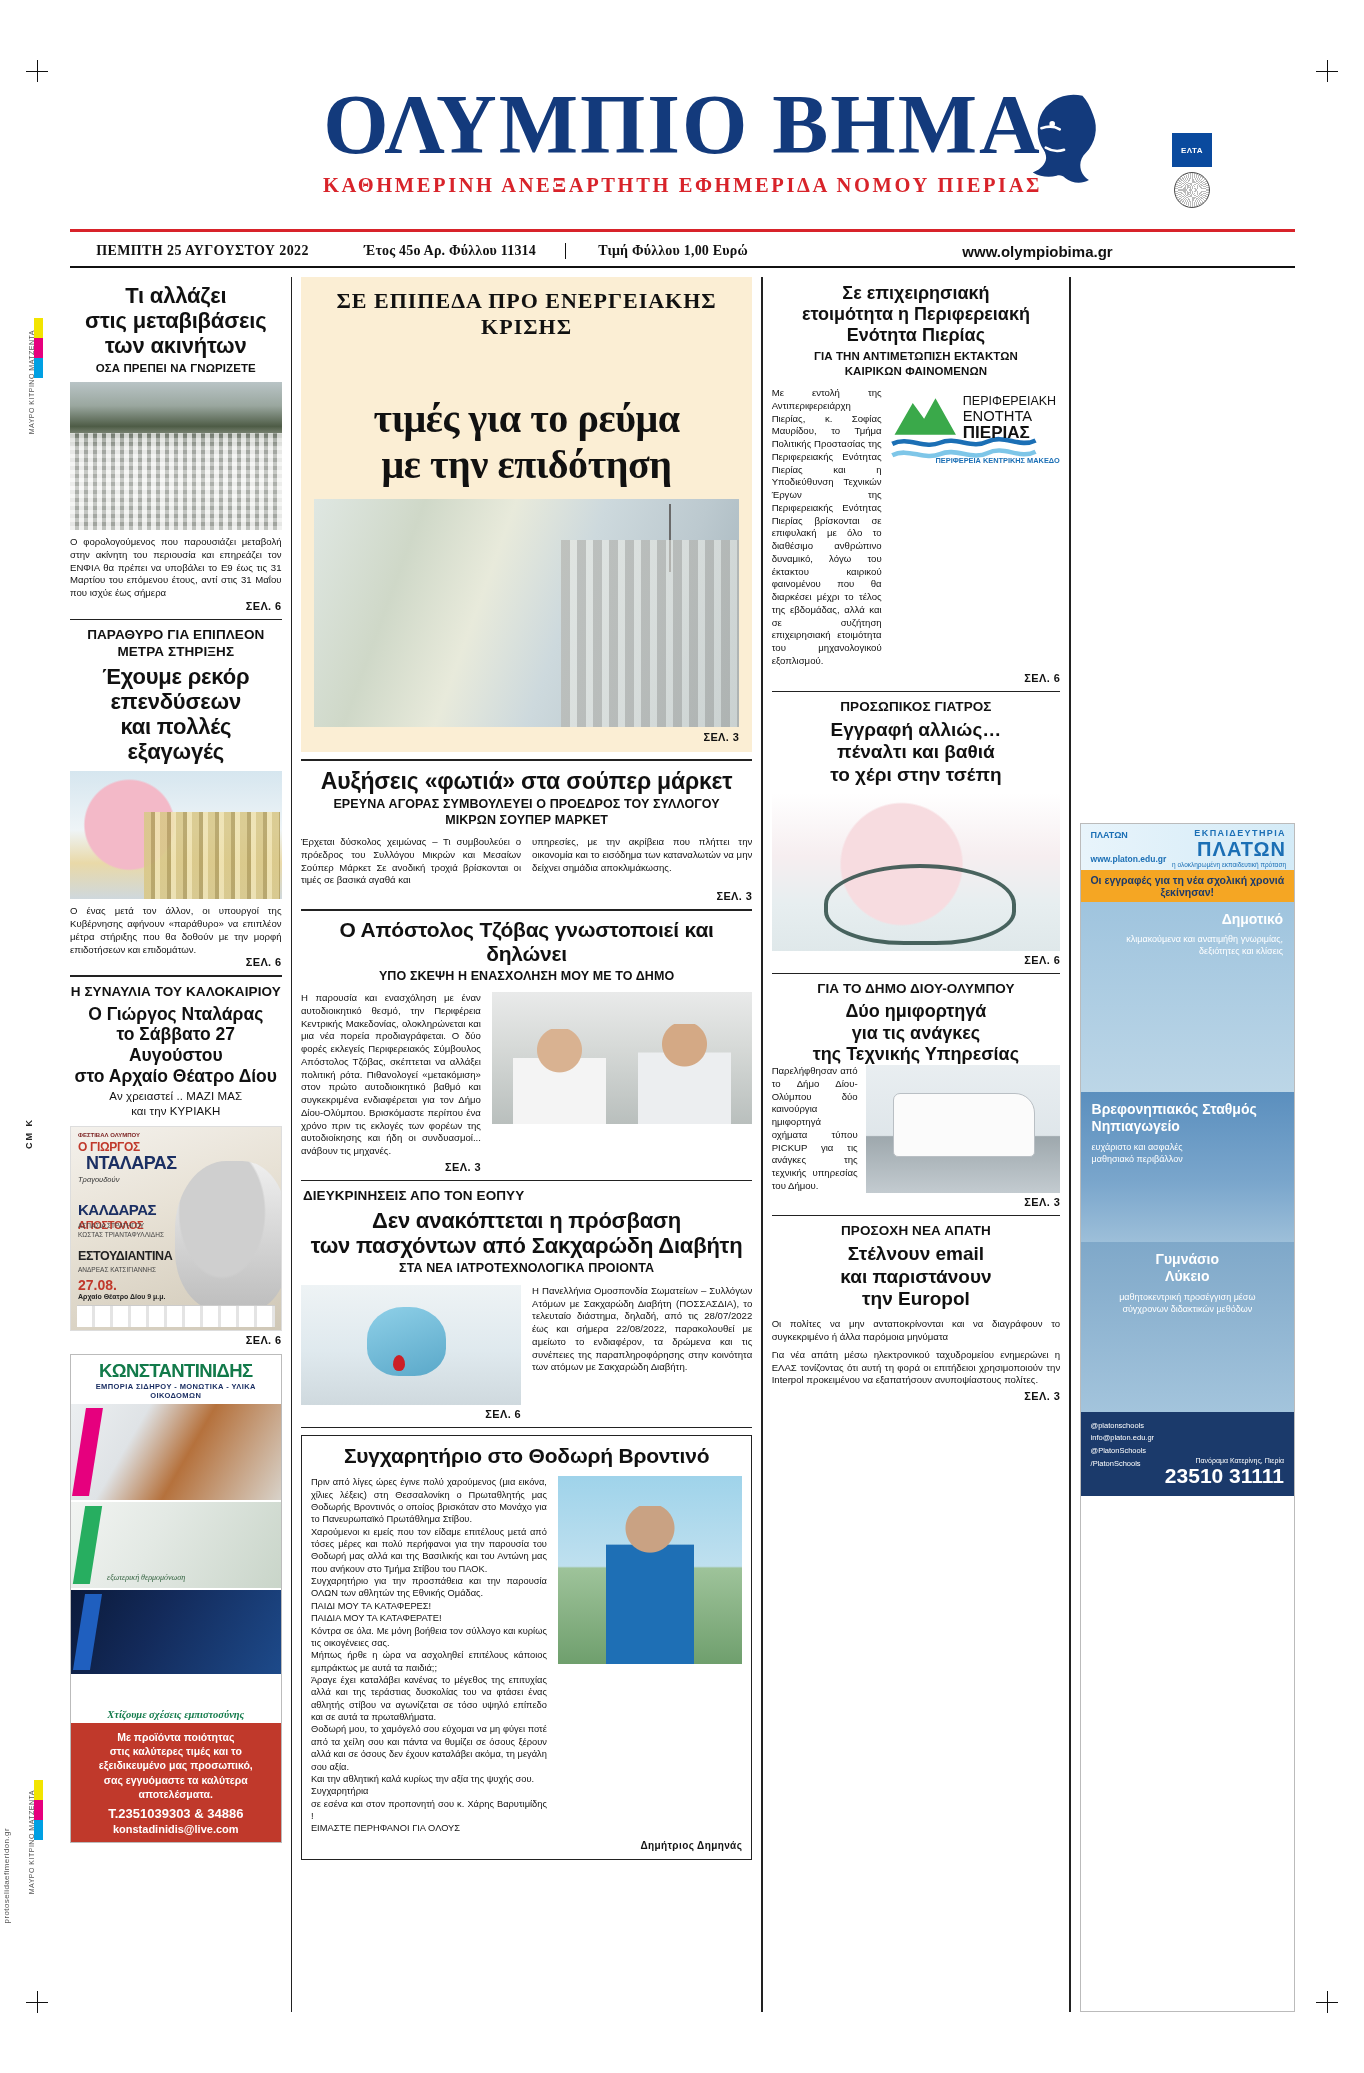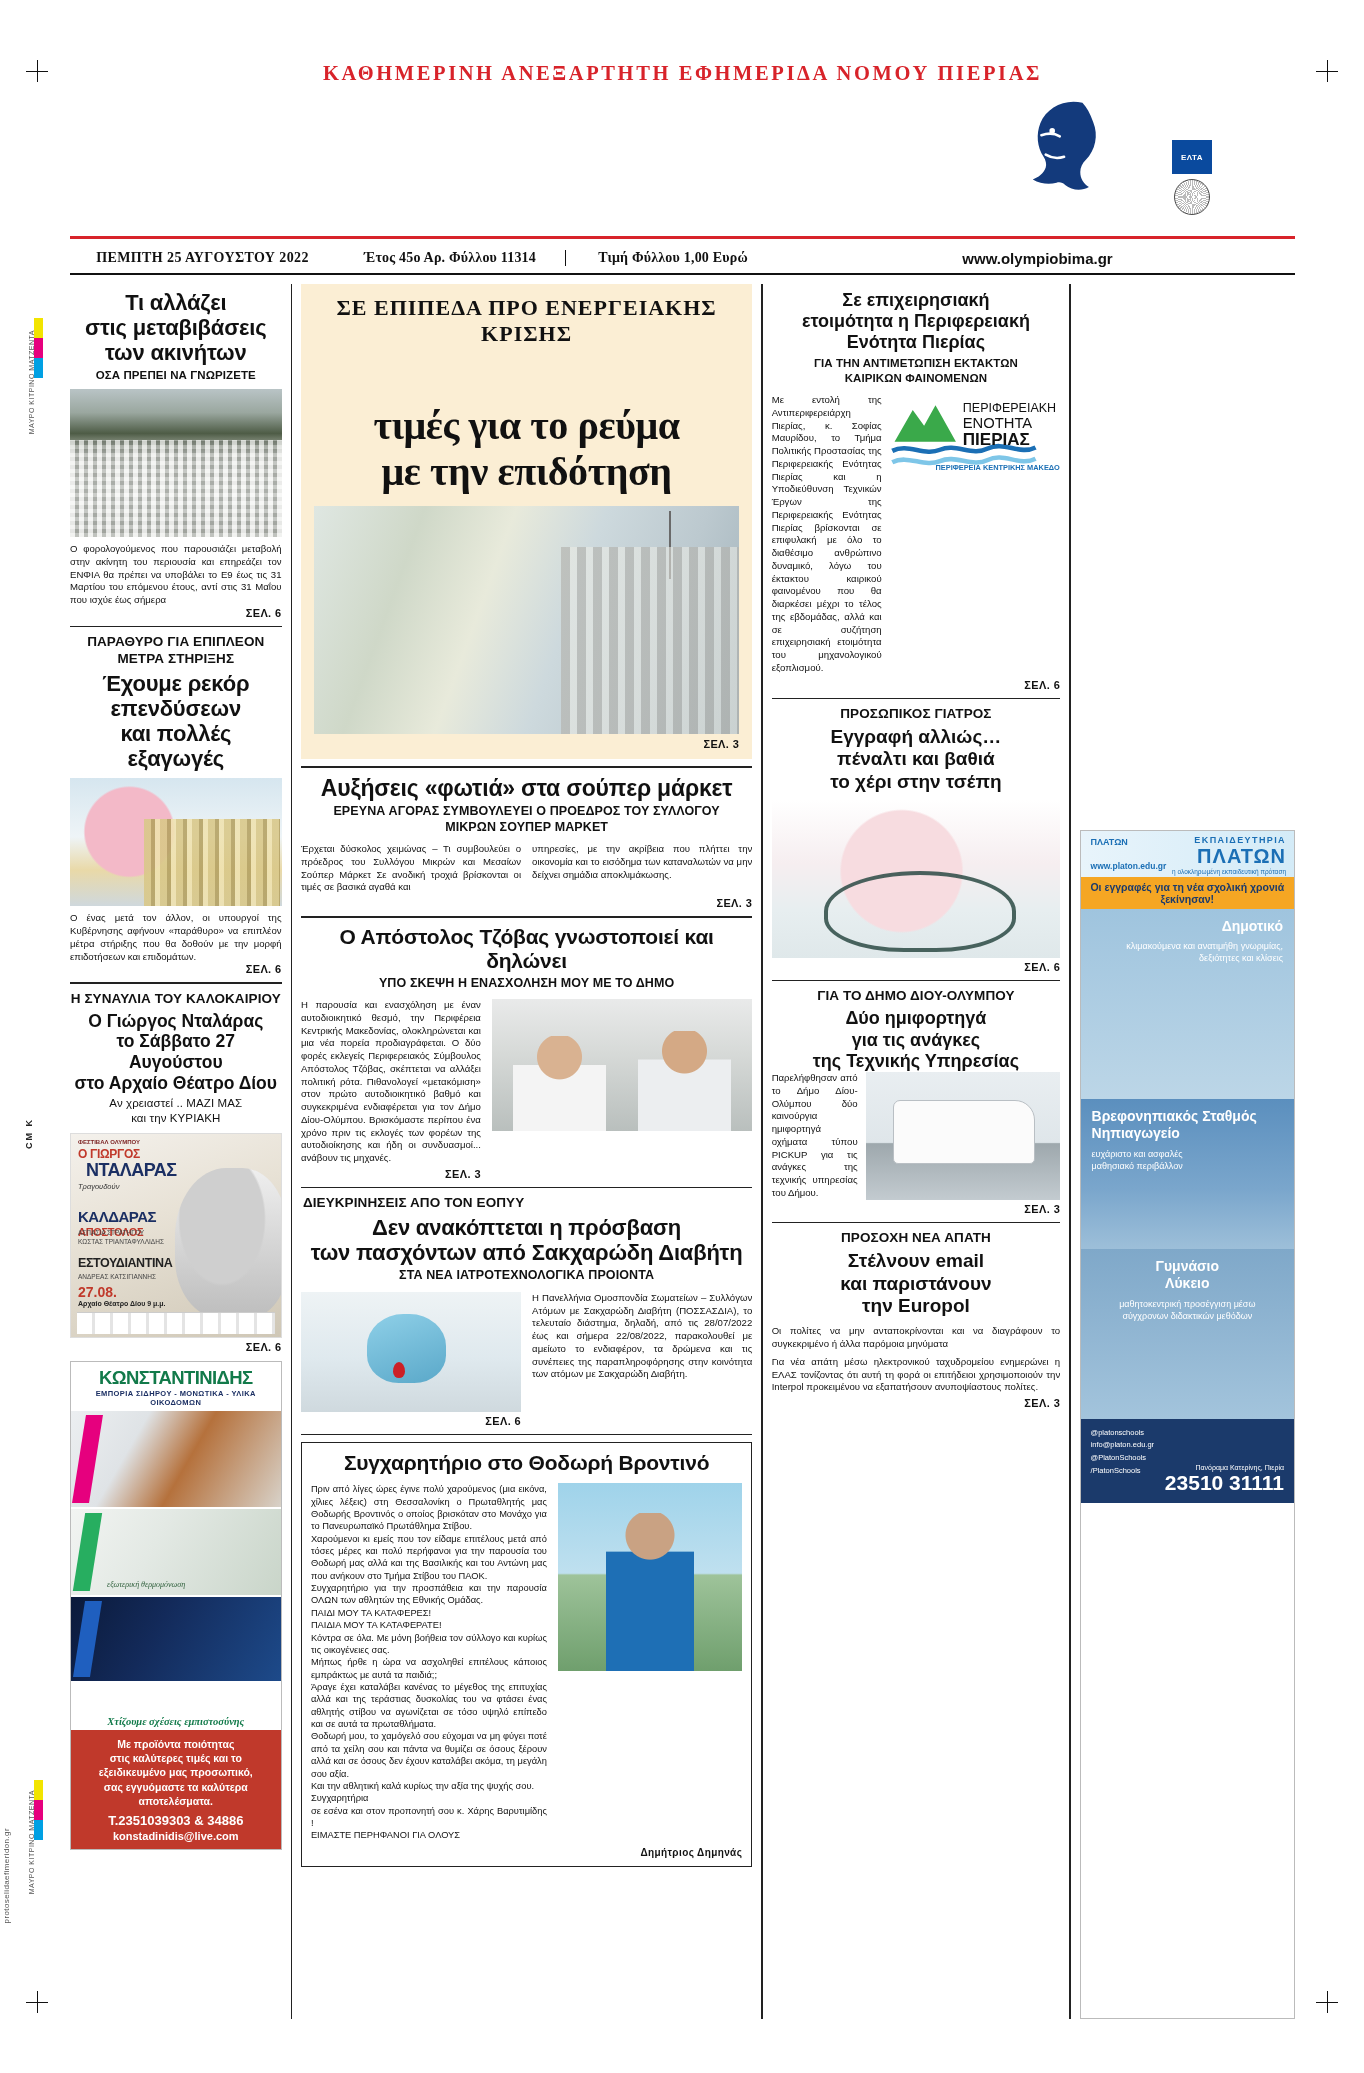--- a/index.html
+++ b/index.html
@@ -383,20 +383,21 @@
   <div class="colorbar" style="top:1780px;">
     <i style="background:#f2e400"></i>
       <i style="background:#e6007e"></i>
       <i style="background:#00a0e3"></i>
   </div>
   <div class="protoselida">protoselidaefimeridon.gr</div>
 
   <div class="sheet">
 
     <div class="masthead">
+      <div class="logo-text">ΟΛΥΜΠΙΟ ΒΗΜΑ</div>
       <div class="logo-sub">ΚΑΘΗΜΕΡΙΝΗ ΑΝΕΞΑΡΤΗΤΗ ΕΦΗΜΕΡΙΔΑ ΝΟΜΟΥ ΠΙΕΡΙΑΣ</div>
 
       <svg class="zeus" viewBox="0 0 100 100">
         <path d="M68 10c-16-4-33 4-39 19-4 10-3 22 3 31 2 3 3 7 2 10-2 6-7 9-12 11 7 4 15 5 22 3 3-1 6 0 8 2 6 5 15 6 22 2-5-3-8-8-8-14 0-4 2-8 5-11 9-9 12-23 7-35C75 20 72 14 68 10z" fill="#133a7c"></path>
         <path d="M30 40c6-2 12-2 17 1M34 58c5 3 11 4 17 2" stroke="#fff" stroke-width="2.4" fill="none" stroke-linecap="round"></path>
         <circle cx="40" cy="36" r="2.6" fill="#fff"></circle>
       </svg>
 
       <div class="elta">
         <div class="elta-box">ΕΛΤΑ</div>

